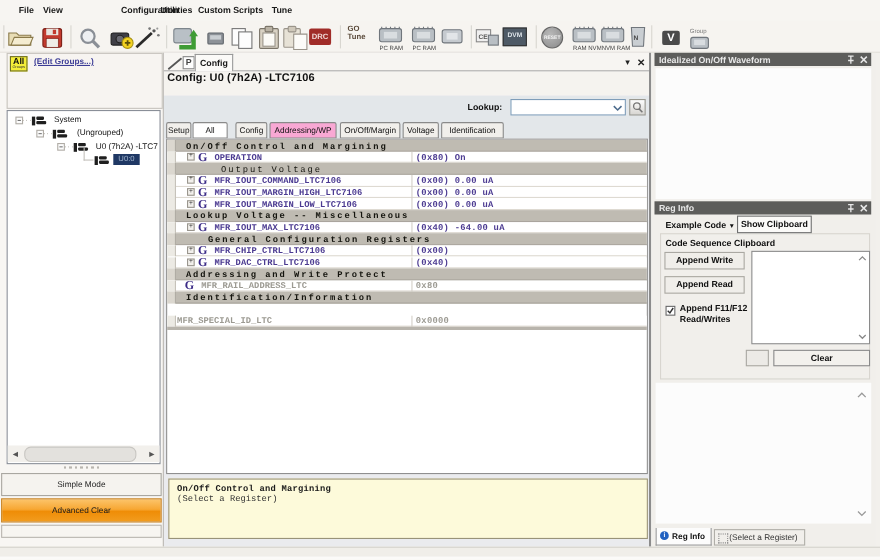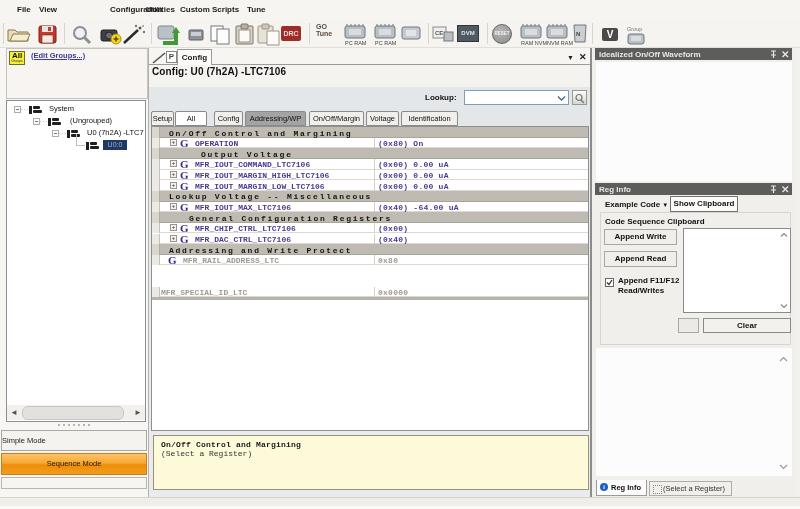--- a/index.html
+++ b/index.html
@@ -196,22 +196,22 @@
   </div>
 
 <div class="abs" style="left:7px;top:405px;width:138px;height:15px;background:#f2f0ec;">
   <div class="abs" style="left:0;top:0;width:14px;height:15px;font-size:8px;color:#555;text-align:center;line-height:15px;">◄</div>
   <div class="abs" style="right:0;top:0;width:14px;height:15px;font-size:8px;color:#555;text-align:center;line-height:15px;">►</div>
   <div class="abs" style="left:15px;top:1px;width:100px;height:12px;background:#e3e1dd;border:1px solid #c8c6c2;border-radius:6px;"></div>
 </div>
 
 <div class="abs" style="left:58px;top:424px;width:34px;height:2px;background:repeating-linear-gradient(90deg,#b8b5af 0 2px,transparent 2px 5px);"></div>
 
-<div class="abs" style="left:1px;top:430px;width:146px;height:21px;background:#f5f3ef;border:1px solid #a9a7a1;box-sizing:border-box;font-size:7.5px;color:#222;line-height:19px;">Simple Mode</div>
-<div class="abs" style="left:1px;top:453px;width:146px;height:22px;background:linear-gradient(#fcc46a,#f7a733 45%,#ef8d07 55%,#f29c1e);border:1px solid #c87f1a;box-sizing:border-box;text-align:center;font-size:7.5px;color:#1a1a1a;line-height:20px;">Sequence Mode</div>
+<div class="abs" style="left:1px;top:430px;width:146px;height:21px;background:#f5f3ef;border:1px solid #a9a7a1;box-sizing:border-box;text-align:center;font-size:7.5px;color:#222;line-height:19px;">Simple Mode</div>
+<div class="abs" style="left:1px;top:453px;width:146px;height:22px;background:linear-gradient(#fcc46a,#f7a733 45%,#ef8d07 55%,#f29c1e);border:1px solid #c87f1a;box-sizing:border-box;text-align:center;font-size:7.5px;color:#1a1a1a;line-height:20px;">Advanced Clear</div>
 <div class="abs" style="left:1px;top:477px;width:146px;height:12px;background:#f7f5f1;border:1px solid #b9b6b0;box-sizing:border-box;"></div>
 
 <div class="abs" style="left:149px;top:48px;width:443px;height:449px;background:#eaebee;border-right:2px solid #8c8c8c;box-sizing:border-box;"></div>
 
 <div class="abs" style="left:149px;top:48px;width:441px;height:17px;background:#f7f5f2;border-bottom:1px solid #9a9a9a;box-sizing:border-box;"></div>
 <svg class="abs" style="left:152px;top:52px;" width="14" height="12">
     <line x1="1" y1="11" x2="13" y2="1" stroke="#555" stroke-width="1.6"></line>
   </svg>
 <div class="abs" style="left:166px;top:51px;width:11px;height:12px;background:#fdfdfd;border:1px solid #888;box-sizing:border-box;font-size:8px;font-weight:bold;color:#444;text-align:center;line-height:10px;">P</div>
 <div class="abs" style="left:177px;top:49px;width:35px;height:16px;background:#fbfaf8;border:1px solid #9a9a9a;border-bottom:none;box-sizing:border-box;font-size:8px;font-weight:bold;color:#1a1a1a;text-align:center;line-height:15px;">Config</div>
@@ -232,21 +232,21 @@
  <svg width="13" height="13">
       <circle cx="6" cy="5.5" r="3" fill="none" stroke="#777" stroke-width="1.2"></circle>
       <line x1="8" y1="8" x2="11" y2="11" stroke="#777" stroke-width="1.4"></line>
     </svg>
 </div>
 
 <div id="tabs" class="abs" style="left:149px;top:110px;width:441px;height:16px;">
     <div style="position:absolute;left:2px;top:1px;width:23px;height:15px;background:#f1efeb;border:1px solid #8a8a8a;border-radius:2px 2px 0 0;box-sizing:border-box;text-align:center;font-size:7.5px;color:#111;line-height:13px;white-space:nowrap;">Setup</div>
     <div style="position:absolute;left:26px;top:1px;width:32px;height:15px;background:#ffffff;border:1px solid #8a8a8a;border-radius:2px 2px 0 0;box-sizing:border-box;text-align:center;font-size:7.5px;color:#111;line-height:13px;white-space:nowrap;">All</div>
     <div style="position:absolute;left:65px;top:1px;width:29px;height:15px;background:#f1efeb;border:1px solid #8a8a8a;border-radius:2px 2px 0 0;box-sizing:border-box;text-align:center;font-size:7.5px;color:#111;line-height:13px;white-space:nowrap;">Config</div>
-    <div style="position:absolute;left:96px;top:1px;width:61px;height:15px;background:#a3a3a3;border:1px solid #8a8a8a;border-radius:2px 2px 0 0;box-sizing:border-box;text-align:center;font-size:7.5px;color:#111;line-height:13px;white-space:nowrap;">Addressing/WP</div>
+    <div style="position:absolute;left:96px;top:1px;width:61px;height:15px;background:#f9a8d4;border:1px solid #8a8a8a;border-radius:2px 2px 0 0;box-sizing:border-box;text-align:center;font-size:7.5px;color:#111;line-height:13px;white-space:nowrap;">Addressing/WP</div>
     <div style="position:absolute;left:160px;top:1px;width:55px;height:15px;background:#f1efeb;border:1px solid #8a8a8a;border-radius:2px 2px 0 0;box-sizing:border-box;text-align:center;font-size:7.5px;color:#111;line-height:13px;white-space:nowrap;">On/Off/Margin</div>
     <div style="position:absolute;left:217px;top:1px;width:33px;height:15px;background:#f1efeb;border:1px solid #8a8a8a;border-radius:2px 2px 0 0;box-sizing:border-box;text-align:center;font-size:7.5px;color:#111;line-height:13px;white-space:nowrap;">Voltage</div>
     <div style="position:absolute;left:252px;top:1px;width:57px;height:15px;background:#f1efeb;border:1px solid #8a8a8a;border-radius:2px 2px 0 0;box-sizing:border-box;text-align:center;font-size:7.5px;color:#111;line-height:13px;white-space:nowrap;">Identification</div>
   </div>
 
 <div class="abs" style="left:151px;top:126px;width:438px;height:305px;background:#ffffff;border:1px solid #8f8f8f;box-sizing:border-box;"></div>
 <div id="table" class="abs" style="left:152px;top:127px;width:436px;height:303px;">
     <div style="position:absolute;left:0;top:0px;width:436px;height:10.65px;">
       <div style="position:absolute;left:0;top:0;width:8px;height:100%;background:#dbd7cf;border-right:1px solid #b0aca4;box-sizing:border-box;"></div>
       <div style="position:absolute;left:8px;top:0;right:0;height:100%;background:#bfbbb2;border-bottom:1px solid #a8a49c;box-sizing:border-box;"></div>
@@ -257,21 +257,21 @@
       <div style="position:absolute;left:8px;bottom:0;right:0;border-bottom:1px solid #dedad2;"></div>
       <div style="position:absolute;left:222px;top:0;width:1px;height:100%;background:#d4d0c8;"></div>
       <div style="position:absolute;left:18px;top:1.5px;width:7px;height:7px;background:#f2f0ec;border:1px solid #9a968e;box-sizing:border-box;font-size:6px;line-height:5px;text-align:center;color:#333;">+</div>
       <div style="position:absolute;left:28px;top:-0.5px;font-family:'Liberation Serif',serif;font-size:11px;font-weight:bold;color:#3b2b86;">G</div>
       <div style="position:absolute;left:43px;top:1.5px;font-family:'Liberation Mono',monospace;font-size:8px;font-weight:bold;color:#4b3a91;white-space:nowrap;">OPERATION</div>
       <div style="position:absolute;left:226px;top:1.5px;font-family:'Liberation Mono',monospace;font-size:8px;font-weight:bold;letter-spacing:0.25px;color:#4b3a91;white-space:nowrap;">(0x80) On</div>
     </div>
     <div style="position:absolute;left:0;top:21.3px;width:436px;height:10.65px;">
       <div style="position:absolute;left:0;top:0;width:8px;height:100%;background:#dbd7cf;border-right:1px solid #b0aca4;box-sizing:border-box;"></div>
       <div style="position:absolute;left:8px;top:0;right:0;height:100%;background:#bfbbb2;border-bottom:1px solid #a8a49c;box-sizing:border-box;"></div>
-      <div style="position:absolute;left:17px;top:1.5px;font-family:'Liberation Mono',monospace;font-size:8px;font-weight:bold;letter-spacing:1.75px;color:#14140e;white-space:nowrap;padding-left:32px;">Output Voltage</div>
+      <div style="position:absolute;left:17px;top:1.5px;font-family:'Liberation Mono',monospace;font-size:8px;font-weight:normal;letter-spacing:1.75px;color:#14140e;white-space:nowrap;padding-left:32px;">Output Voltage</div>
     </div>
     <div style="position:absolute;left:0;top:31.950000000000003px;width:436px;height:10.65px;background:#fff;">
       <div style="position:absolute;left:0;top:0;width:8px;height:100%;background:#eceae4;border-right:1px solid #c6c2ba;box-sizing:border-box;"></div>
       <div style="position:absolute;left:8px;bottom:0;right:0;border-bottom:1px solid #dedad2;"></div>
       <div style="position:absolute;left:222px;top:0;width:1px;height:100%;background:#d4d0c8;"></div>
       <div style="position:absolute;left:18px;top:1.5px;width:7px;height:7px;background:#f2f0ec;border:1px solid #9a968e;box-sizing:border-box;font-size:6px;line-height:5px;text-align:center;color:#333;">+</div>
       <div style="position:absolute;left:28px;top:-0.5px;font-family:'Liberation Serif',serif;font-size:11px;font-weight:bold;color:#3b2b86;">G</div>
       <div style="position:absolute;left:43px;top:1.5px;font-family:'Liberation Mono',monospace;font-size:8px;font-weight:bold;color:#4b3a91;white-space:nowrap;">MFR_IOUT_COMMAND_LTC7106</div>
       <div style="position:absolute;left:226px;top:1.5px;font-family:'Liberation Mono',monospace;font-size:8px;font-weight:bold;letter-spacing:0.25px;color:#4b3a91;white-space:nowrap;">(0x00) 0.00 uA</div>
     </div>
@@ -335,20 +335,25 @@
       <div style="position:absolute;left:8px;top:0;right:0;height:100%;background:#bfbbb2;border-bottom:1px solid #a8a49c;box-sizing:border-box;"></div>
       <div style="position:absolute;left:17px;top:1.5px;font-family:'Liberation Mono',monospace;font-size:8px;font-weight:bold;letter-spacing:1.75px;color:#14140e;white-space:nowrap;">Addressing and Write Protect</div>
     </div>
     <div style="position:absolute;left:0;top:127.80000000000003px;width:436px;height:10.65px;background:#fff;">
       <div style="position:absolute;left:0;top:0;width:8px;height:100%;background:#eceae4;border-right:1px solid #c6c2ba;box-sizing:border-box;"></div>
       <div style="position:absolute;left:8px;bottom:0;right:0;border-bottom:1px solid #dedad2;"></div>
       <div style="position:absolute;left:222px;top:0;width:1px;height:100%;background:#d4d0c8;"></div>
       <div style="position:absolute;left:16px;top:-0.5px;font-family:'Liberation Serif',serif;font-size:11px;font-weight:bold;color:#3b2b86;">G</div>
       <div style="position:absolute;left:31px;top:1.5px;font-family:'Liberation Mono',monospace;font-size:8px;font-weight:bold;color:#9c9a92;white-space:nowrap;">MFR_RAIL_ADDRESS_LTC</div>
       <div style="position:absolute;left:226px;top:1.5px;font-family:'Liberation Mono',monospace;font-size:8px;font-weight:bold;letter-spacing:0.25px;color:#9c9a92;white-space:nowrap;">0x80</div>
+    </div>
+    <div style="position:absolute;left:0;top:138.45000000000002px;width:436px;height:10.65px;">
+      <div style="position:absolute;left:0;top:0;width:8px;height:100%;background:#dbd7cf;border-right:1px solid #b0aca4;box-sizing:border-box;"></div>
+      <div style="position:absolute;left:8px;top:0;right:0;height:100%;background:#bfbbb2;border-bottom:1px solid #a8a49c;box-sizing:border-box;"></div>
+      <div style="position:absolute;left:17px;top:1.5px;font-family:'Liberation Mono',monospace;font-size:8px;font-weight:bold;letter-spacing:1.75px;color:#14140e;white-space:nowrap;">Identification/Information</div>
     </div>
     <div style="position:absolute;left:0;top:159.75000000000003px;width:436px;height:10.65px;background:#fff;">
       <div style="position:absolute;left:0;top:0;width:8px;height:100%;background:#eceae4;border-right:1px solid #c6c2ba;box-sizing:border-box;"></div>
       <div style="position:absolute;left:8px;bottom:0;right:0;border-bottom:1px solid #dedad2;"></div>
       <div style="position:absolute;left:222px;top:0;width:1px;height:100%;background:#d4d0c8;"></div>
       <div style="position:absolute;left:9px;top:1.5px;font-family:'Liberation Mono',monospace;font-size:8px;font-weight:bold;color:#9c9a92;white-space:nowrap;text-align:center;">MFR_SPECIAL_ID_LTC</div>
       <div style="position:absolute;left:226px;top:1.5px;font-family:'Liberation Mono',monospace;font-size:8px;font-weight:bold;letter-spacing:0.25px;color:#9c9a92;white-space:nowrap;">0x0000</div>
     </div>
     <div style="position:absolute;left:0;top:170.40000000000003px;width:436px;height:3px;background:#b8b4ac;"></div>
   </div>

